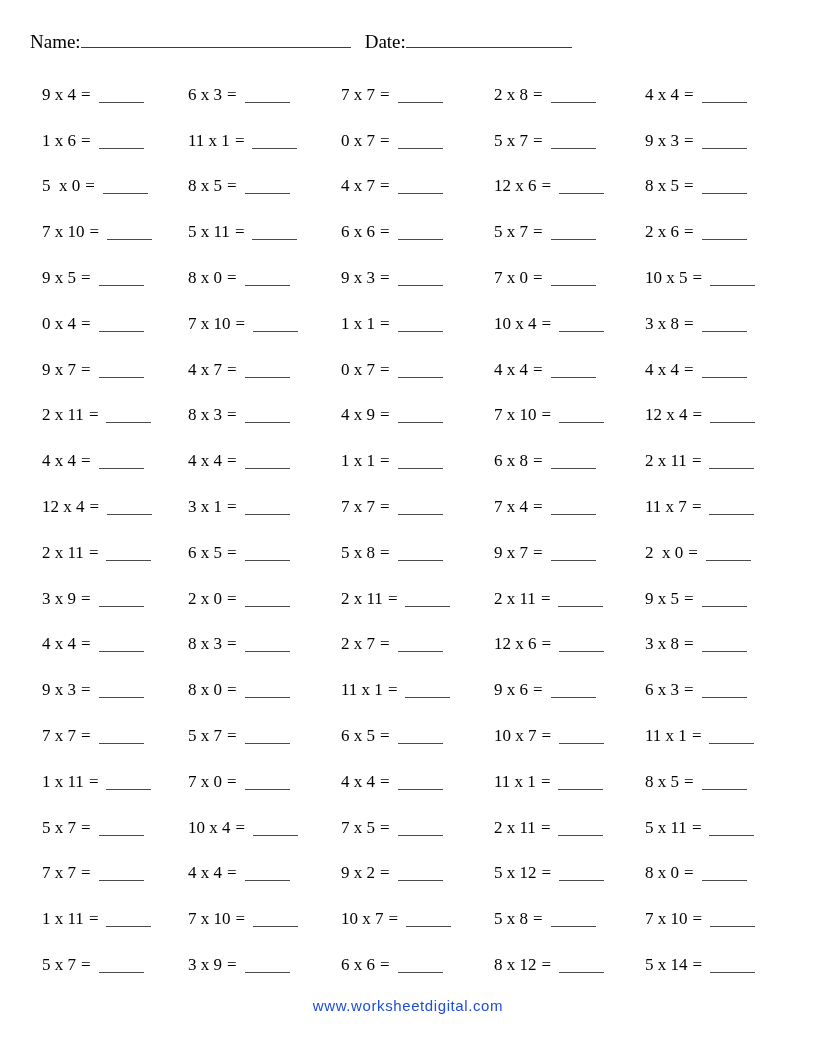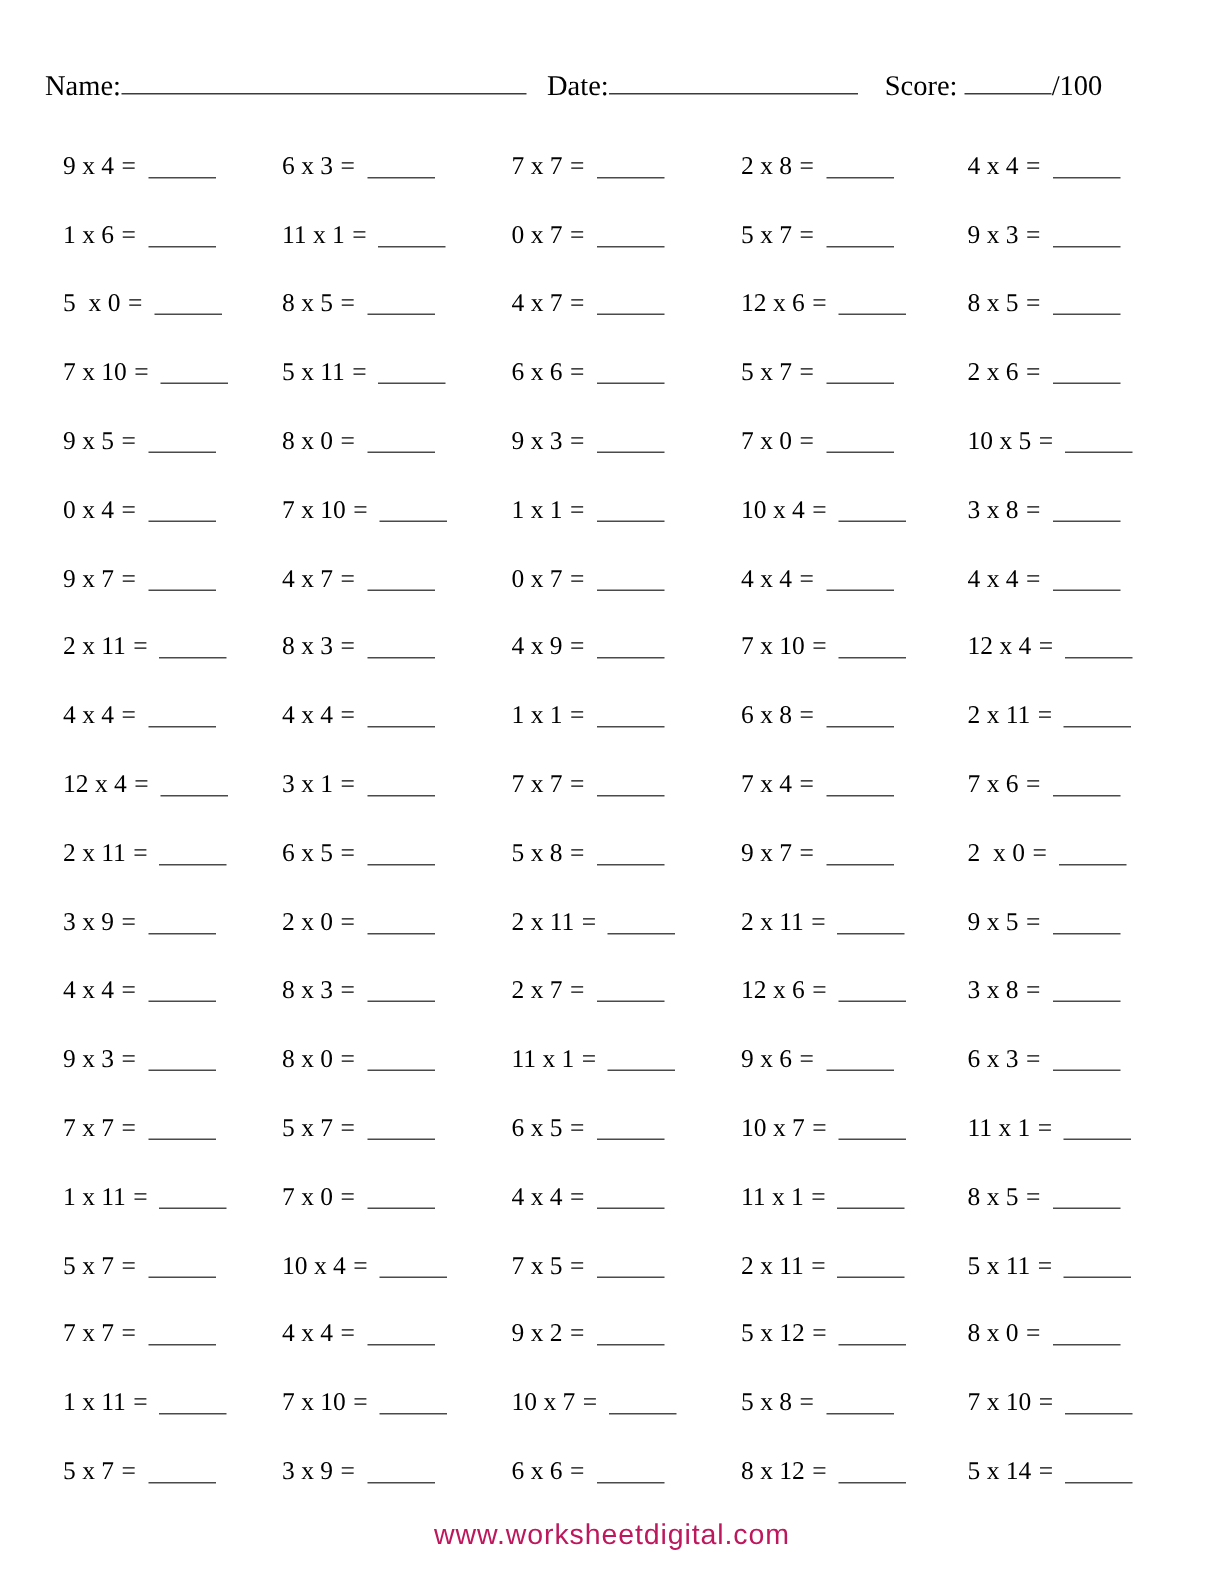--- a/index.html
+++ b/index.html
@@ -11,21 +11,21 @@
     width: 816px;
     height: 1056px;
     font-family: "Liberation Serif", serif;
     color: #000000;
     overflow: hidden;
   }
   .page {
     box-sizing: border-box;
     width: 816px;
     height: 1056px;
-    padding: 45px 30px 0 30px;
+    padding: 29px 30px 0 30px;
   }
 
   
   .hdr {
     display: flex;
     align-items: baseline;
     font-size: 19px;
     line-height: 26px;
     white-space: nowrap;
   }
@@ -60,43 +60,40 @@
     height: 13px;
     border-bottom: 1.7px solid #4a4a4a;
     vertical-align: -3px;
     margin-left: 7px;
   }
 
   
   .ftr {
     text-align: center;
     font-family: "Liberation Sans", sans-serif;
-    font-size: 19px;
+    font-size: 15px;
     letter-spacing: 0.6px;
-    color: #be185d;
+    color: #1d4ed8;
     margin-top: 9px;
   }
 </style>
 </head>
 <body>
 
 <div class="page">
 
   <header class="hdr">
     <div class="hfield hfield-name">
       <span>Name:</span>
         <span class="hline name-line"></span>
     </div>
     <div class="hfield hfield-date">
       <span>Date:</span>
         <span class="hline date-line"></span>
     </div>
-    <div class="hfield hfield-score">
-      <span>Score:</span>&nbsp;<span class="hline score-line"></span><span>/100</span>
-    </div>
   </header>
 
   <main class="grid" id="problems-grid">
       <div class="cell"><span class="ptext">9 x 4</span><span class="eq">=</span><span class="blank"></span></div>
       <div class="cell"><span class="ptext">6 x 3</span><span class="eq">=</span><span class="blank"></span></div>
       <div class="cell"><span class="ptext">7 x 7</span><span class="eq">=</span><span class="blank"></span></div>
       <div class="cell"><span class="ptext">2 x 8</span><span class="eq">=</span><span class="blank"></span></div>
       <div class="cell"><span class="ptext">4 x 4</span><span class="eq">=</span><span class="blank"></span></div>
       <div class="cell"><span class="ptext">1 x 6</span><span class="eq">=</span><span class="blank"></span></div>
       <div class="cell"><span class="ptext">11 x 1</span><span class="eq">=</span><span class="blank"></span></div>
@@ -135,21 +132,21 @@
       <div class="cell"><span class="ptext">12 x 4</span><span class="eq">=</span><span class="blank"></span></div>
       <div class="cell"><span class="ptext">4 x 4</span><span class="eq">=</span><span class="blank"></span></div>
       <div class="cell"><span class="ptext">4 x 4</span><span class="eq">=</span><span class="blank"></span></div>
       <div class="cell"><span class="ptext">1 x 1</span><span class="eq">=</span><span class="blank"></span></div>
       <div class="cell"><span class="ptext">6 x 8</span><span class="eq">=</span><span class="blank"></span></div>
       <div class="cell"><span class="ptext">2 x 11</span><span class="eq">=</span><span class="blank"></span></div>
       <div class="cell"><span class="ptext">12 x 4</span><span class="eq">=</span><span class="blank"></span></div>
       <div class="cell"><span class="ptext">3 x 1</span><span class="eq">=</span><span class="blank"></span></div>
       <div class="cell"><span class="ptext">7 x 7</span><span class="eq">=</span><span class="blank"></span></div>
       <div class="cell"><span class="ptext">7 x 4</span><span class="eq">=</span><span class="blank"></span></div>
-      <div class="cell"><span class="ptext">7 x 6</span><span class="eq">=</span><span class="blank"></span></div>
+      <div class="cell"><span class="ptext">11 x 7</span><span class="eq">=</span><span class="blank"></span></div>
       <div class="cell"><span class="ptext">2 x 11</span><span class="eq">=</span><span class="blank"></span></div>
       <div class="cell"><span class="ptext">6 x 5</span><span class="eq">=</span><span class="blank"></span></div>
       <div class="cell"><span class="ptext">5 x 8</span><span class="eq">=</span><span class="blank"></span></div>
       <div class="cell"><span class="ptext">9 x 7</span><span class="eq">=</span><span class="blank"></span></div>
       <div class="cell"><span class="ptext">2  x 0</span><span class="eq">=</span><span class="blank"></span></div>
       <div class="cell"><span class="ptext">3 x 9</span><span class="eq">=</span><span class="blank"></span></div>
       <div class="cell"><span class="ptext">2 x 0</span><span class="eq">=</span><span class="blank"></span></div>
       <div class="cell"><span class="ptext">2 x 11</span><span class="eq">=</span><span class="blank"></span></div>
       <div class="cell"><span class="ptext">2 x 11</span><span class="eq">=</span><span class="blank"></span></div>
       <div class="cell"><span class="ptext">9 x 5</span><span class="eq">=</span><span class="blank"></span></div>

